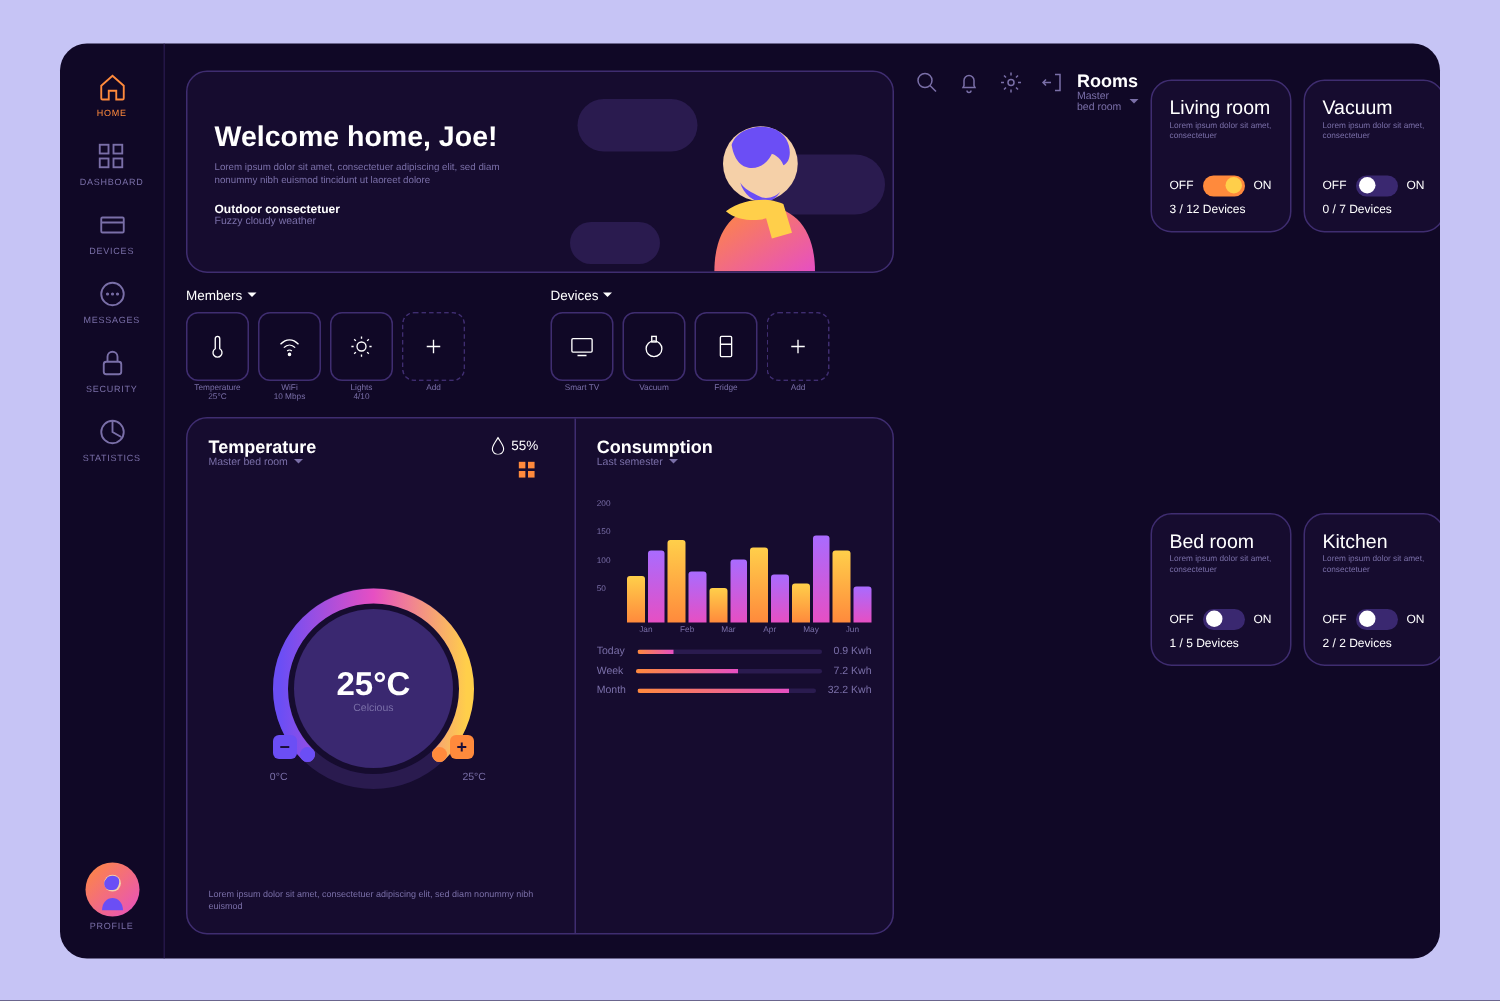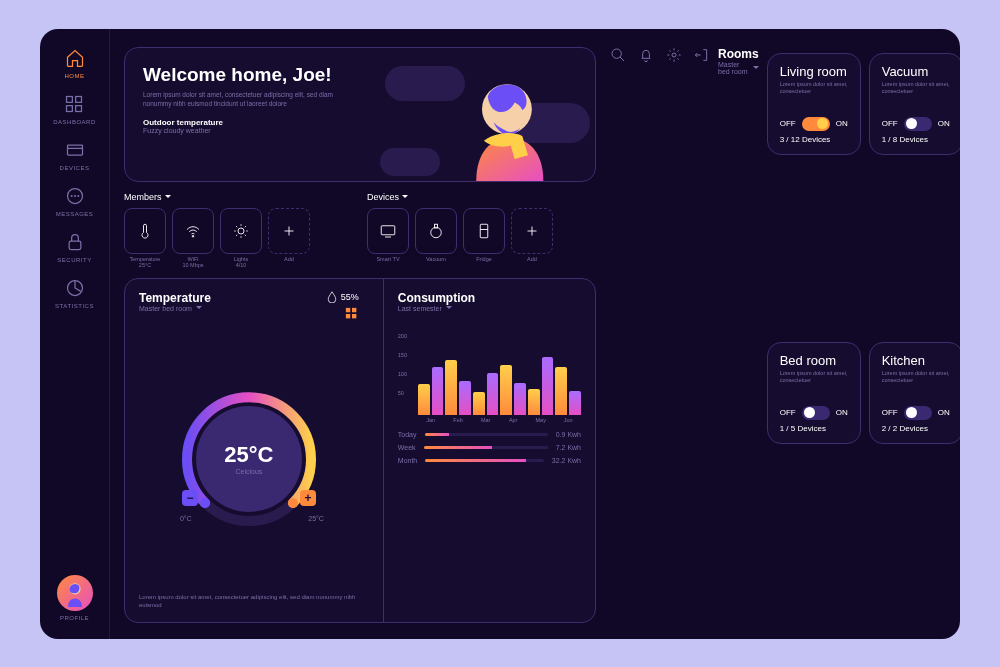--- a/index.html
+++ b/index.html
@@ -24,21 +24,21 @@
   .nav-ico{width:22px;height:22px;display:flex;align-items:center;justify-content:center;}
   .nav-ico svg{width:20px;height:20px;stroke:currentColor;fill:none;stroke-width:1.5;}
   .profile-avatar{margin-top:auto;width:36px;height:36px;border-radius:50%;background:linear-gradient(135deg,#ff8a3c,#e64fc3);display:flex;align-items:center;justify-content:center;overflow:hidden;}
   .profile-avatar svg{width:28px;height:28px;}
   
   .main{flex:1;display:flex;padding:18px 20px 16px 14px;gap:14px;overflow:hidden;}
   .col-l{flex:1.35;display:flex;flex-direction:column;gap:10px;min-width:0;}
   .col-r{width:330px;display:flex;flex-direction:row;gap:8px;justify-content:space-between;}
   .card{background:rgba(30,18,60,.45);border:1px solid var(--card-border);border-radius:14px;}
   
-  .welcome{display:flex;padding:16px 0 12px 18px;position:relative;overflow:hidden;height:135px;}
+  .welcome{display:flex;padding:16px 0 12px 18px;position:relative;overflow:hidden;height:135px;align-items:center;}
   .welcome-text{flex:1;z-index:2;}
   .welcome h1{margin:0 0 4px;font-size:19px;color:#fff;font-weight:700;}
   .welcome .lorem{font-size:6.5px;color:var(--muted);line-height:1.4;max-width:200px;margin-bottom:10px;}
   .weather{display:flex;align-items:center;gap:6px;color:#fff;font-size:12px;font-weight:600;}
   .weather-sub{font-size:8px;color:#fff;font-weight:600;margin-top:2px;}
   .weather-desc{font-size:7px;color:var(--muted);}
   .welcome-ill{position:absolute;right:0;top:0;bottom:0;width:220px;}
   .cloud{position:absolute;background:#2a1b4f;border-radius:50px;}
   .man{position:absolute;right:30px;bottom:0;width:120px;height:115px;}
   
@@ -187,21 +187,21 @@
     </div>
   </div>
 
   <div class="main">
     <div class="col-l">
 
       <div class="card welcome">
         <div class="welcome-text">
           <h1>Welcome home, Joe!</h1>
           <div class="lorem">Lorem ipsum dolor sit amet, consectetuer adipiscing elit, sed diam nonummy nibh euismod tincidunt ut laoreet dolore</div>
-          <div class="weather-sub">Outdoor temperature</div>
+          <div class="weather-sub">Outdoor consectetuer</div>
           <div class="weather-desc">Fuzzy cloudy weather</div>
         </div>
         <div class="welcome-ill">
           <div class="cloud" style="width:80px;height:35px;right:130px;top:18px;"></div>
           <div class="cloud" style="width:90px;height:40px;right:5px;top:55px;"></div>
           <div class="cloud" style="width:60px;height:28px;right:155px;bottom:5px;"></div>
           <svg class="man" viewBox="0 0 120 120">
             <path d="M30 120c0-30 15-45 35-45s35 15 35 45z" fill="url(#g1)"></path>
             <circle cx="62" cy="45" r="26" fill="#f5d0a8"></circle>
             <path d="M42 32c4-14 30-18 38-4 4 7 3 16-2 18-2-6-8-8-8-8s-4 10-14 10c-6 0-12-4-14-16z" fill="#6b4ef5"></path>
@@ -443,21 +443,21 @@
         <div class="card room">
           <h4>Vacuum</h4>
           <div class="lorem">Lorem ipsum dolor sit amet, consectetuer</div>
           <div class="toggle-row">
               <span>OFF</span>
               <div class="toggle off">
                 <div class="knob"></div>
               </div>
               <span>ON</span>
             </div>
-          <div class="devcount">1 / 8 Devices</div>
+          <div class="devcount">0 / 7 Devices</div>
         </div>
         <div class="card room">
           <h4>Bed room</h4>
           <div class="lorem">Lorem ipsum dolor sit amet, consectetuer</div>
           <div class="toggle-row">
               <span>OFF</span>
               <div class="toggle off">
                 <div class="knob"></div>
               </div>
               <span>ON</span>

